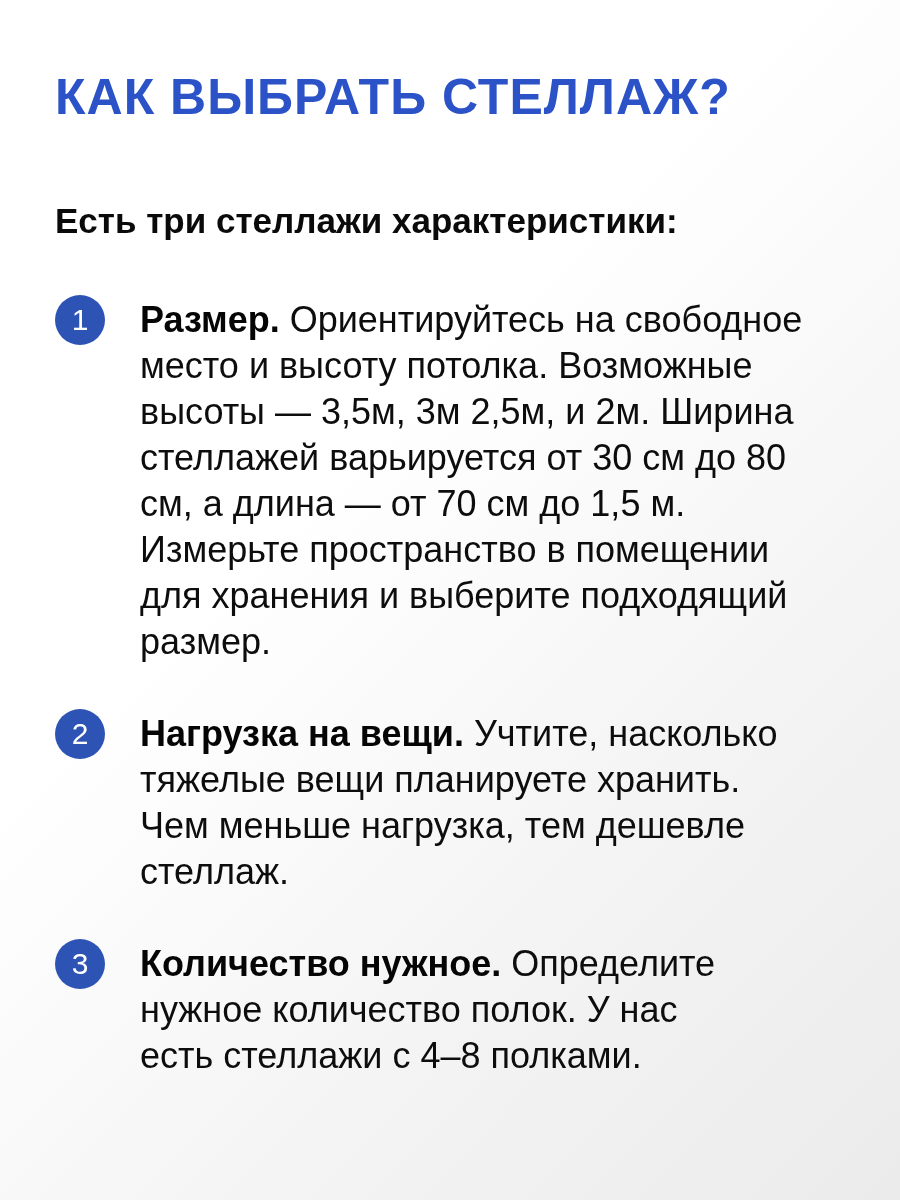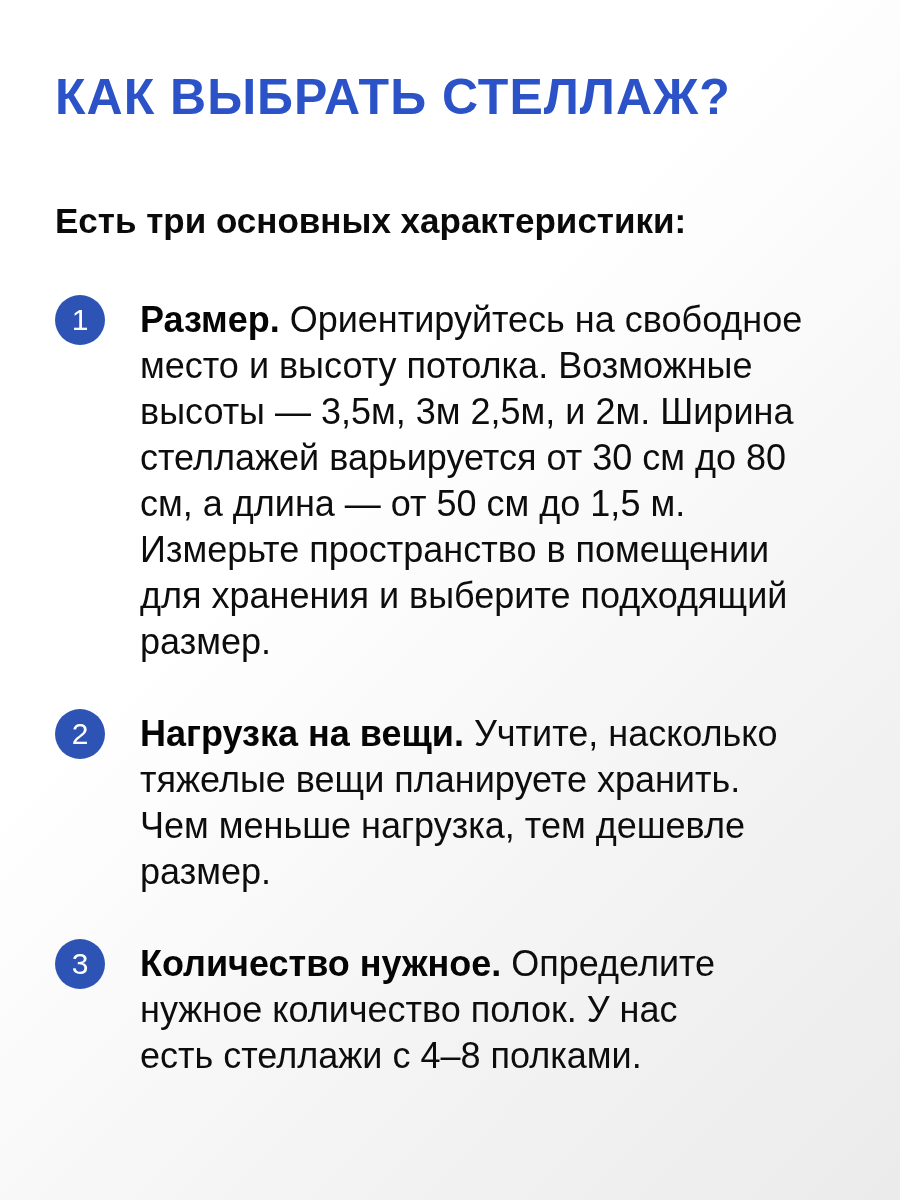--- a/index.html
+++ b/index.html
@@ -66,42 +66,42 @@
     color: #050505;
   }
 </style>
 </head>
 <body style="--accent: #2b52c7; --badge: #2d54b4;">
 
 <div class="page">
 
   <h1 class="title">КАК ВЫБРАТЬ СТЕЛЛАЖ?</h1>
 
-  <h2 class="subtitle">Есть три основных характеристики:</h2>
+  <h2 class="subtitle">Есть три стеллажи характеристики:</h2>
 
   <div class="items">
 
     <div class="item">
       <div class="badge">1</div>
       <div class="item-text"><b>Размер.</b><span> Ориентируйтесь на свободное
 место и высоту потолка. Возможные
 высоты — 3,5м, 3м 2,5м, и 2м. Ширина
 стеллажей варьируется от 30 см до 80
-см, а длина — от 50 см до 1,5 м.
+см, а длина — от 70 см до 1,5 м.
 Измерьте пространство в помещении
 для хранения и выберите подходящий
 размер.</span></div>
     </div>
 
     <div class="item">
       <div class="badge">2</div>
       <div class="item-text"><b>Нагрузка на вещи.</b><span> Учтите, насколько
 тяжелые вещи планируете хранить.
 Чем меньше нагрузка, тем дешевле
-размер.</span></div>
+стеллаж.</span></div>
     </div>
 
     <div class="item">
       <div class="badge">3</div>
       <div class="item-text"><b>Количество нужное.</b><span> Определите
 нужное количество полок. У нас
 есть стеллажи с 4–8 полками.</span></div>
     </div>
 
   </div>

